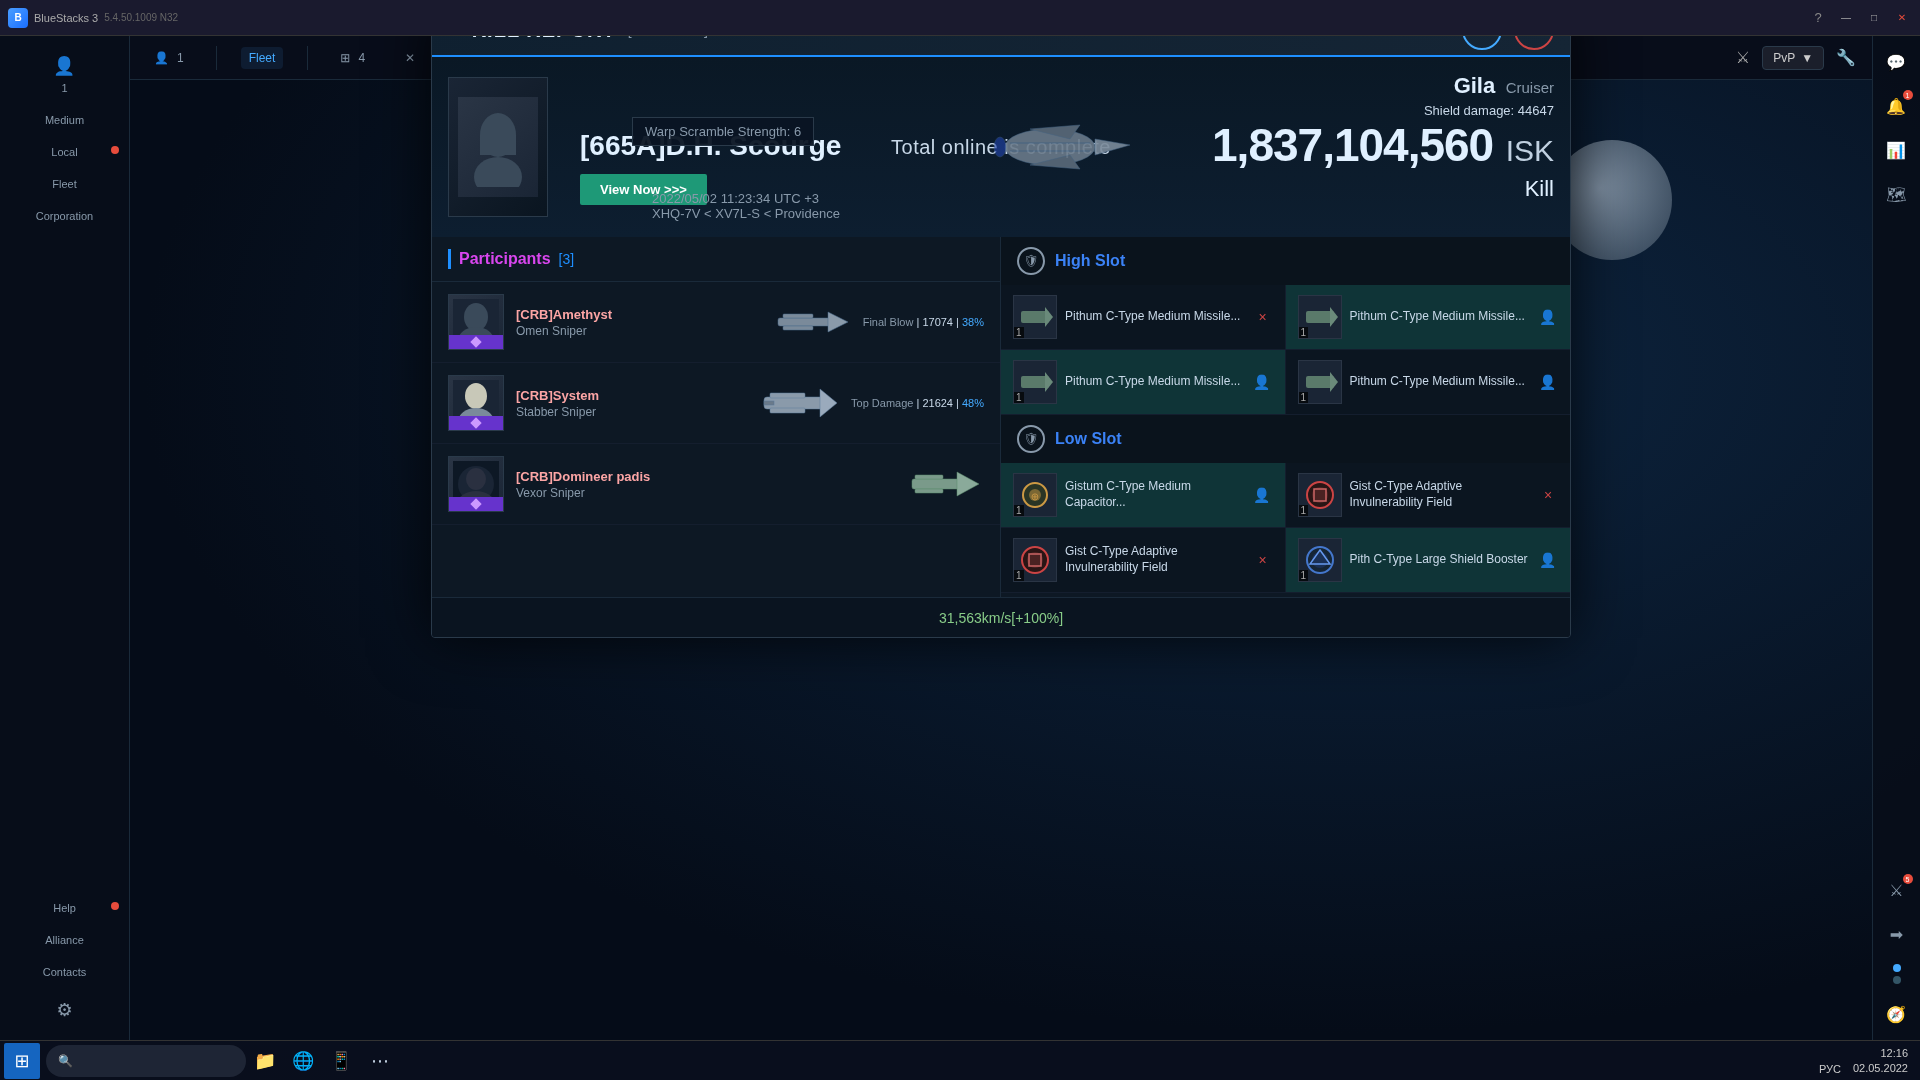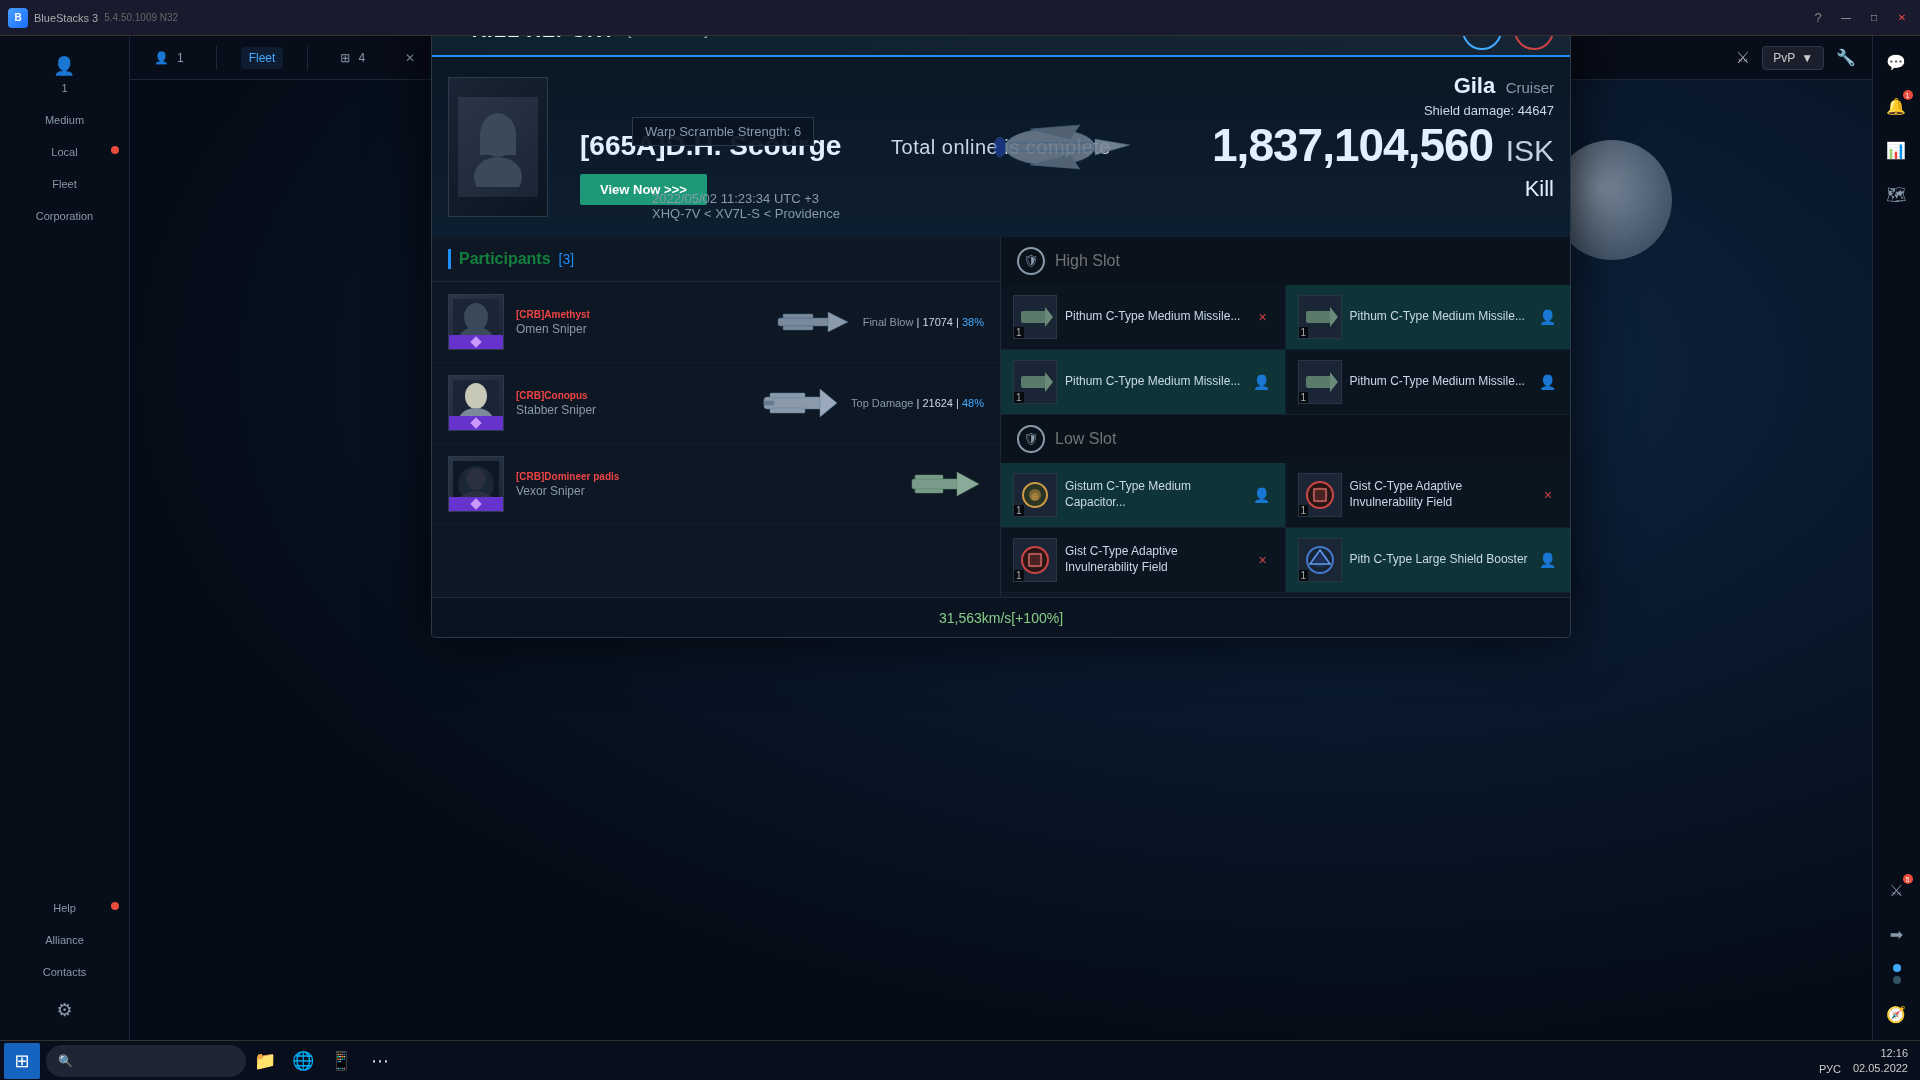--- a/index.html
+++ b/index.html
@@ -467,21 +467,21 @@
       gap: 8px;
     }
 
     .participants-bar {
       width: 3px;
       height: 20px;
       background: #1e8fff;
     }
     .participants-title {
       font-size: 16px;
-      color: #15803d;
+      color: #d946ef;
       font-weight: bold;
     }
     .participants-count {
       font-size: 14px;
       color: #1e8fff;
     }
 
     .participant-item {
       display: flex;
       align-items: center;
@@ -511,22 +511,22 @@
     .rank-diamond {
       width: 8px; height: 8px;
       background: #cc99ff;
       transform: rotate(45deg);
     }
 
     .participant-info {
       flex: 1;
     }
     .participant-name {
-      font-size: 10px;
-      color: #ef4444;
+      font-size: 13px;
+      color: #fca5a5;
       font-weight: bold;
     }
     .participant-ship {
       font-size: 12px;
       color: #8899aa;
       margin-top: 2px;
     }
     .participant-stats {
       font-size: 11px;
       color: #8899aa;
@@ -564,22 +564,22 @@
     }
     .equipment-section-icon {
       width: 28px; height: 28px;
       border: 2px solid #8899aa;
       border-radius: 50%;
       display: flex; align-items: center; justify-content: center;
       font-size: 12px; color: #8899aa;
     }
     .equipment-section-title {
       font-size: 16px;
-      color: #737373;
-      font-weight: normal;
+      color: #3b82f6;
+      font-weight: bold;
     }
 
     .equipment-grid {
       display: grid;
       grid-template-columns: 1fr 1fr;
       gap: 0;
     }
 
     .equipment-item {
       display: flex;
@@ -911,21 +911,21 @@
             <svg width="46" height="46" viewBox="0 0 46 46">
               <rect width="46" height="46" fill="#1a2535"></rect>
               <ellipse cx="23" cy="16" rx="11" ry="13" fill="#c8c8b8"></ellipse>
               <ellipse cx="23" cy="42" rx="18" ry="14" fill="#7a8a9a"></ellipse>
             </svg>
             <div class="participant-rank-badge">
               <div class="rank-diamond"></div>
             </div>
           </div>
           <div class="participant-info">
-            <div class="participant-name">[CRB]Conopus</div>
+            <div class="participant-name">[CRB]System</div>
             <div class="participant-ship">Stabber Sniper</div>
           </div>
           <div class="weapon-icon">
             <svg width="75" height="45" viewBox="0 0 75 45">
               <g fill="#8a9aaa" stroke="#5a7a9a" stroke-width="0.5">
                 <rect x="2" y="16" width="60" height="12" rx="3"></rect>
                 <polygon points="58,8 75,22 58,36" fill="#9aaabc"></polygon>
                 <rect x="8" y="12" width="35" height="5" rx="1"></rect>
                 <rect x="8" y="27" width="35" height="5" rx="1"></rect>
                 <rect x="2" y="20" width="10" height="4" fill="#6a7a8a"></rect>

